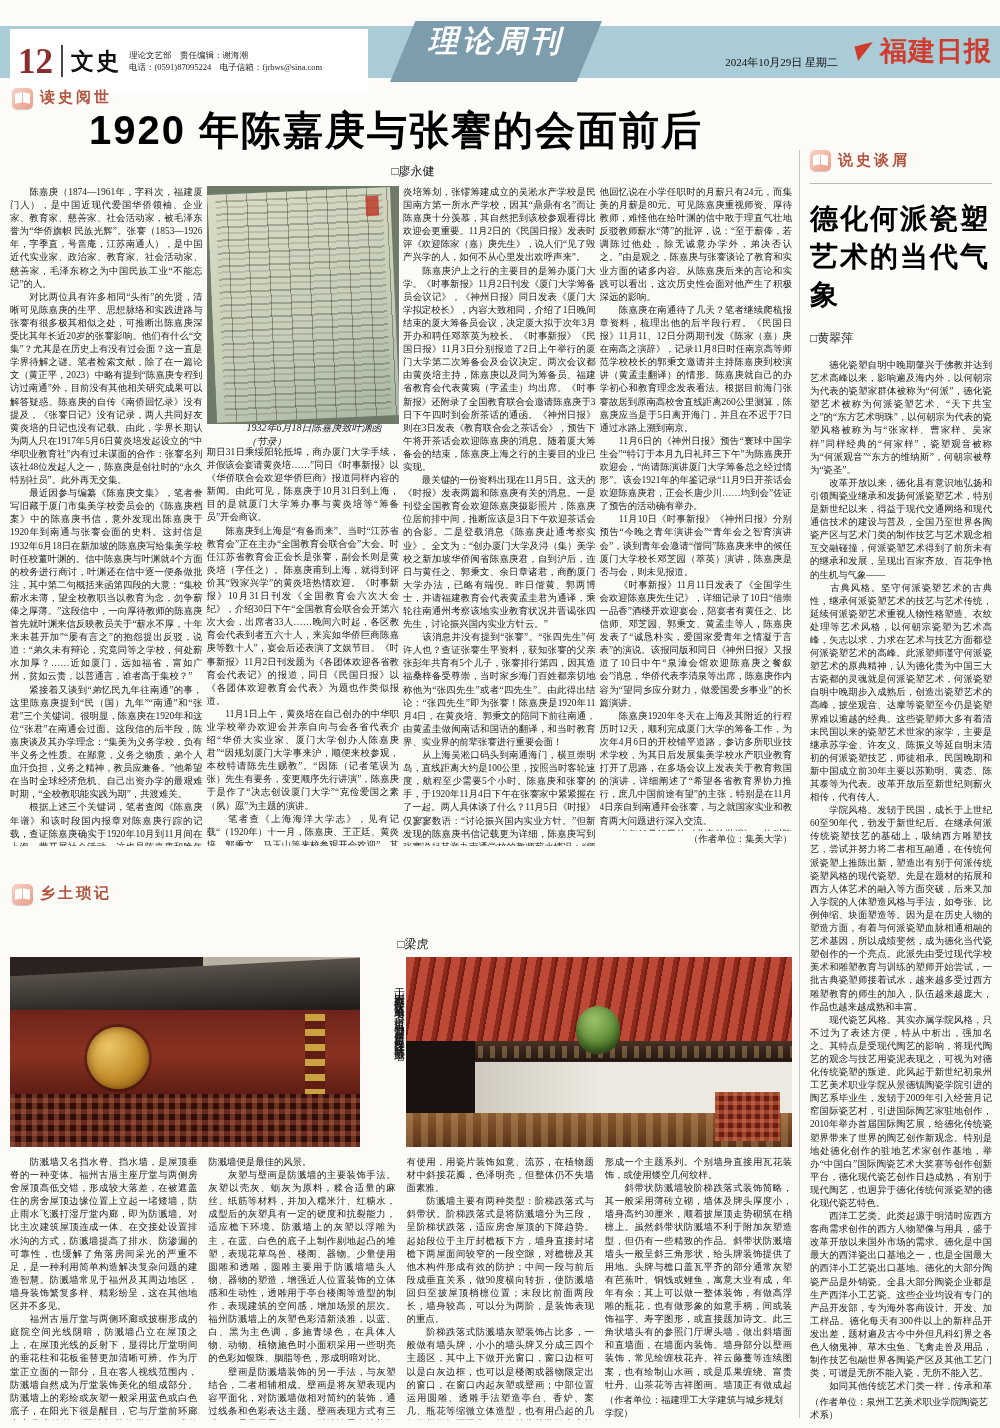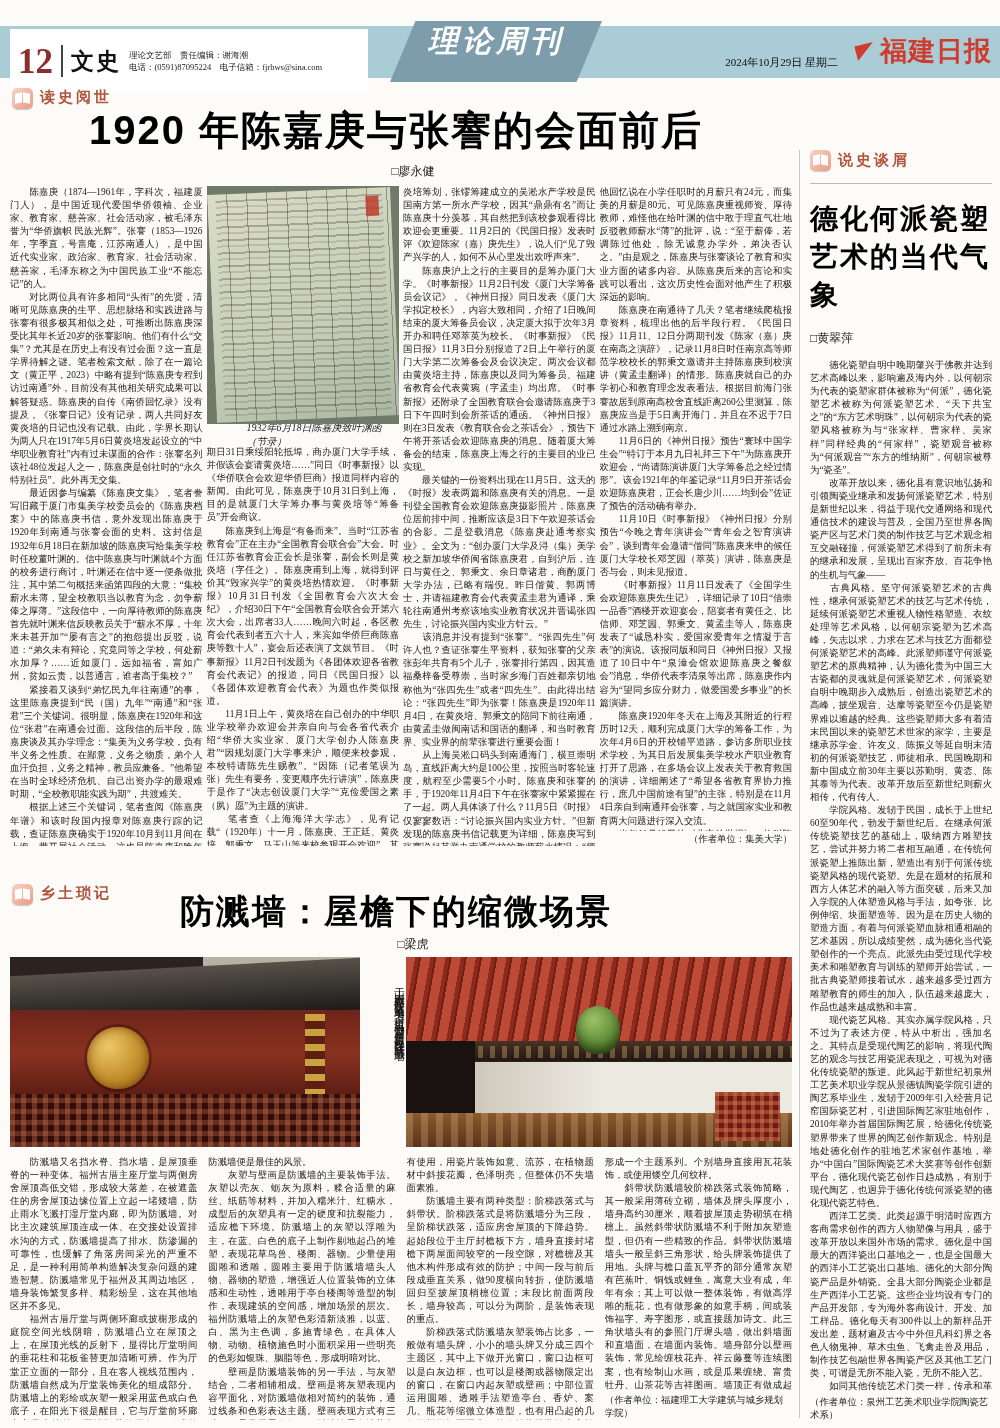--- a/index.html
+++ b/index.html
@@ -183,21 +183,20 @@
     <div class="sb-attr">（作者单位：泉州工艺美术职业学院陶瓷艺术系）</div>
   </div>
 
   <div class="kicker" style="left:12px; top:884px;">
     <span class="kbook">
         <i class="l"></i>
         <i class="r"></i>
       </span>
     <span class="ktext">乡土琐记</span>
   </div>
-  <h2 class="bt-title">防溅墙：屋檐下的缩微场景</h2>
   <div class="byline bt-byline">□梁虎</div>
 
   <div class="photos">
     <div class="ph ph-left">
       <div class="pl-sky"></div>
       <div class="pl-eave"></div>
       <div class="pl-red"></div>
       <div class="pl-emblem"></div>
       <div class="pl-couplet"></div>
       <div class="pl-lattice"></div>

